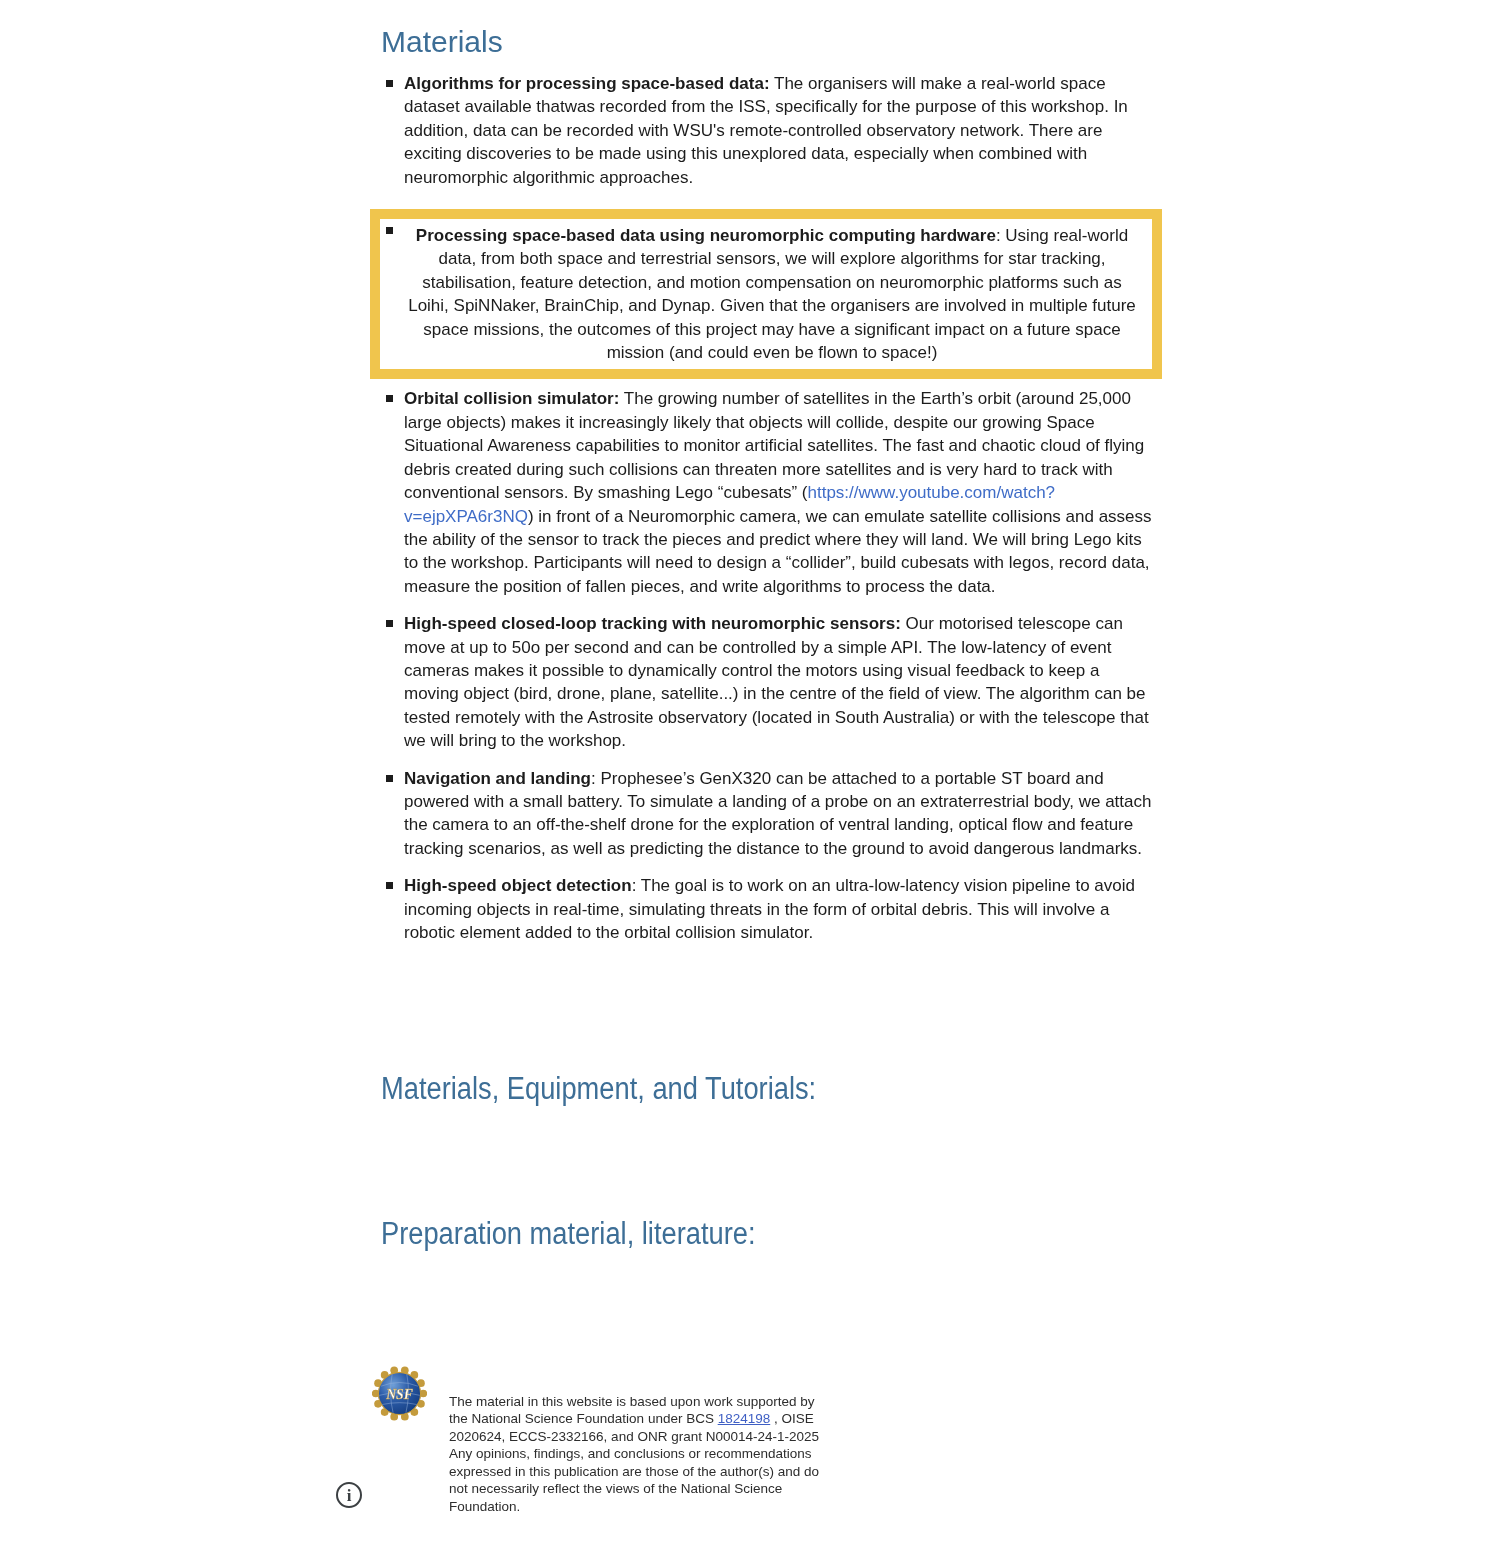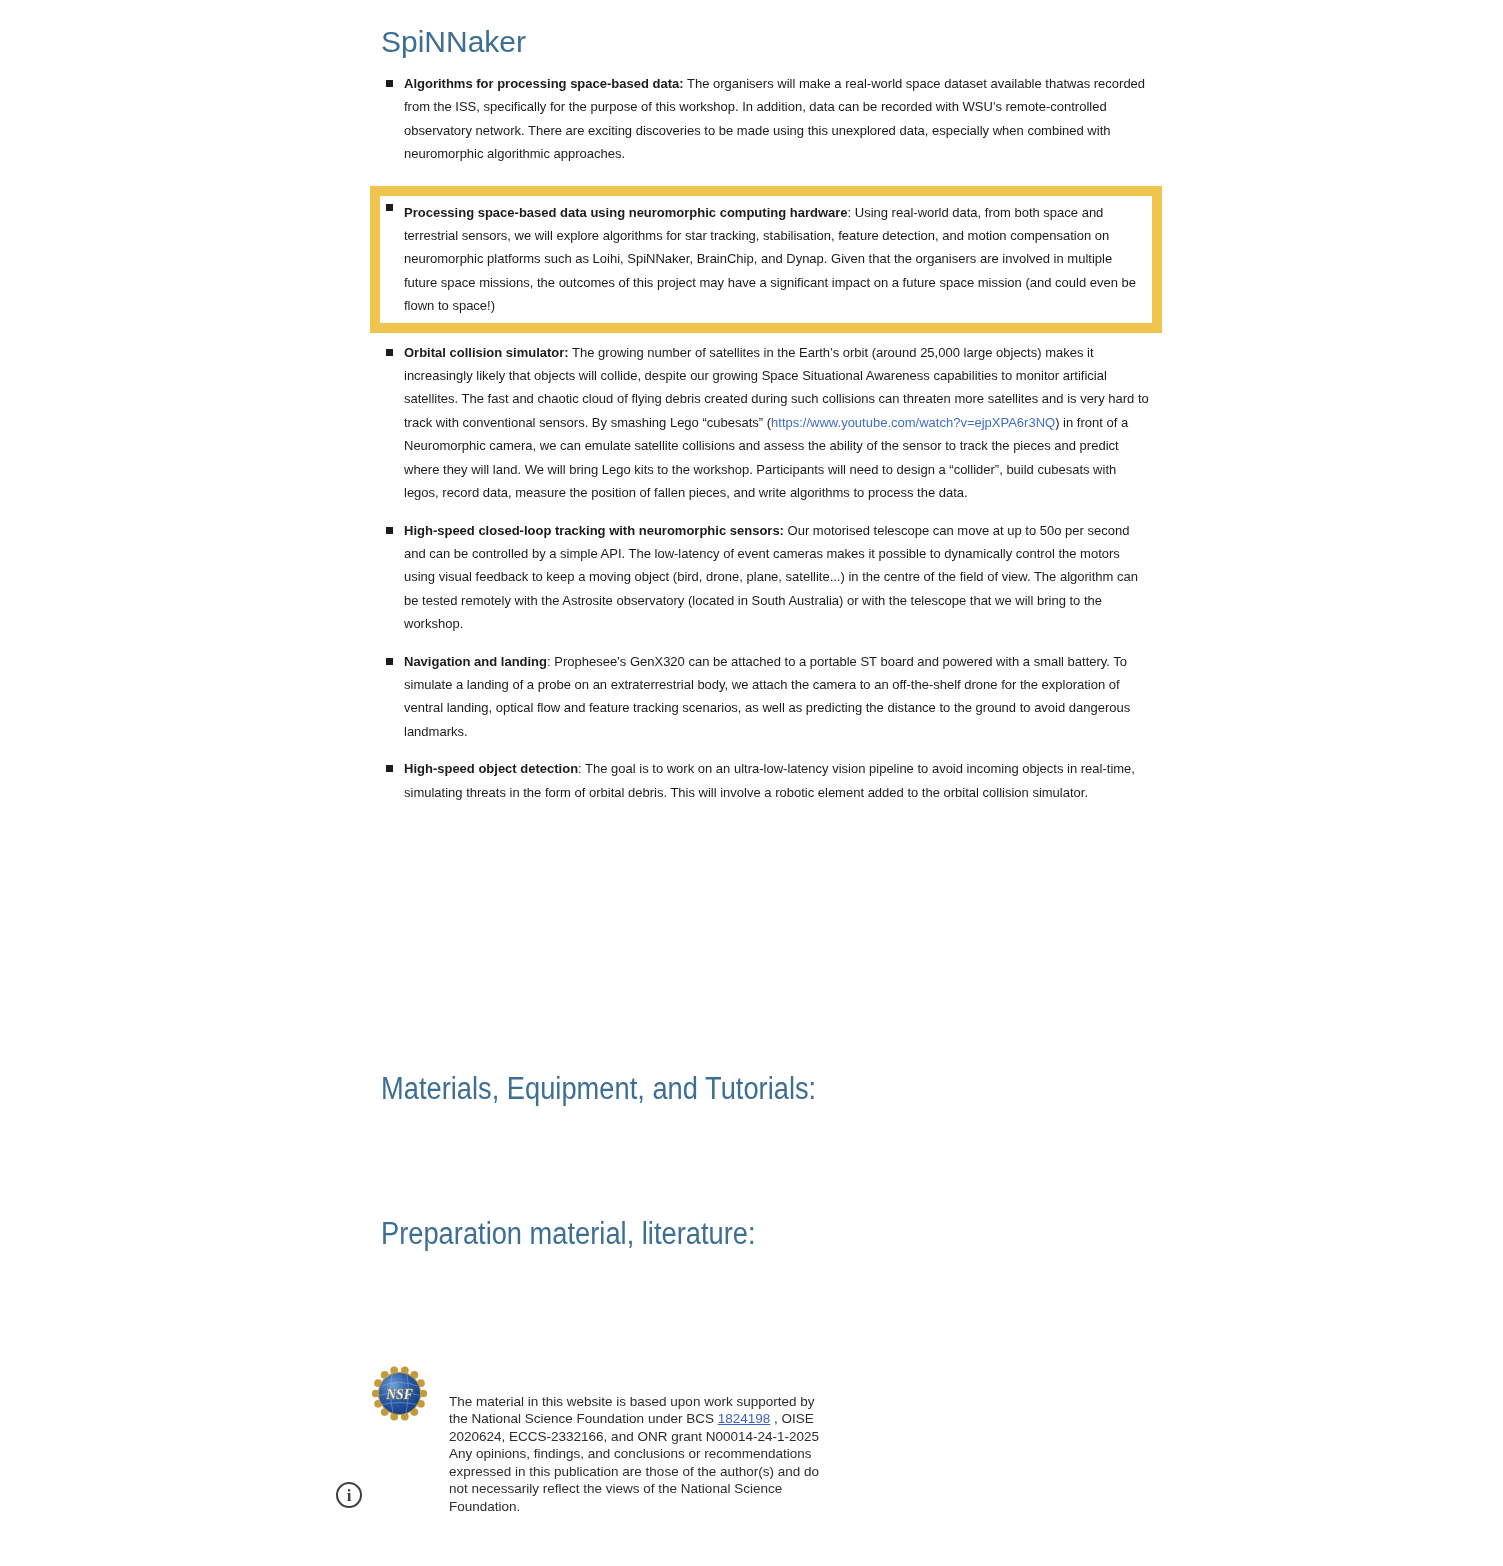--- a/index.html
+++ b/index.html
@@ -50,37 +50,38 @@
     top: 72px;
     width: 772px;
     margin: 0;
     padding: 0;
     list-style: none;
   }
   .project-item {
     position: relative;
     padding-left: 24px;
     margin-bottom: 14px;
-    font-size: 13px;
+    font-size: 17px;
     line-height: 23.4px;
     color: #1c1c1c;
   }
   .project-item::before {
     content: "";
     position: absolute;
     left: 6px;
     top: 8px;
     width: 7px;
     height: 7px;
     background: #1c1c1c;
   }
   .project-item.highlighted {
     border: 10px solid #f0c54d;
     margin: 20px -10px 8px -10px;
     padding: 5px 12px 5px 24px;
+    text-align: center;
   }
   .item-title { font-weight: 700; }
   .inline-link { color: #3f6cc7; text-decoration: none; }
   .nsf-logo {
     position: absolute;
     left: 372px;
     top: 1366px;
     width: 55px;
     height: 55px;
   }
@@ -112,21 +113,21 @@
     box-sizing: border-box;
     line-height: 1;
     font-family: "Liberation Serif", "DejaVu Serif", serif;
   }
 </style>
 </head>
 <body>
 
 <div class="page">
 
-  <h1 class="section-heading projects-heading">SpiNNaker</h1>
+  <h1 class="section-heading projects-heading">Materials</h1>
 
   <ul class="projects-list">
       <li class="project-item"><span class="item-title">Algorithms for processing space-based data:</span> The organisers will make a real-world space dataset available thatwas recorded from the ISS, specifically for the purpose of this workshop. In addition, data can be recorded with WSU's remote-controlled observatory network. There are exciting discoveries to be made using this unexplored data, especially when combined with neuromorphic algorithmic approaches.</li>
       <li class="project-item highlighted"><span class="item-title">Processing space-based data using neuromorphic computing hardware</span>: Using real-world data, from both space and terrestrial sensors, we will explore algorithms for star tracking, stabilisation, feature detection, and motion compensation on neuromorphic platforms such as Loihi, SpiNNaker, BrainChip, and Dynap. Given that the organisers are involved in multiple future space missions, the outcomes of this project may have a significant impact on a future space mission (and could even be flown to space!)</li>
       <li class="project-item"><span class="item-title">Orbital collision simulator:</span> The growing number of satellites in the Earth’s orbit (around 25,000 large objects) makes it increasingly likely that objects will collide, despite our growing Space Situational Awareness capabilities to monitor artificial satellites. The fast and chaotic cloud of flying debris created during such collisions can threaten more satellites and is very hard to track with conventional sensors. By smashing Lego “cubesats” (<a href="#" class="inline-link">https://www.youtube.com/watch?v=ejpXPA6r3NQ</a>) in front of a Neuromorphic camera, we can emulate satellite collisions and assess the ability of the sensor to track the pieces and predict where they will land. We will bring Lego kits to the workshop. Participants will need to design a “collider”, build cubesats with legos, record data, measure the position of fallen pieces, and write algorithms to process the data.</li>
       <li class="project-item"><span class="item-title">High-speed closed-loop tracking with neuromorphic sensors:</span> Our motorised telescope can move at up to 50o per second and can be controlled by a simple API. The low-latency of event cameras makes it possible to dynamically control the motors using visual feedback to keep a moving object (bird, drone, plane, satellite...) in the centre of the field of view. The algorithm can be tested remotely with the Astrosite observatory (located in South Australia) or with the telescope that we will bring to the workshop.</li>
       <li class="project-item"><span class="item-title">Navigation and landing</span>: Prophesee’s GenX320 can be attached to a portable ST board and powered with a small battery. To simulate a landing of a probe on an extraterrestrial body, we attach the camera to an off-the-shelf drone for the exploration of ventral landing, optical flow and feature tracking scenarios, as well as predicting the distance to the ground to avoid dangerous landmarks.</li>
       <li class="project-item"><span class="item-title">High-speed object detection</span>: The goal is to work on an ultra-low-latency vision pipeline to avoid incoming objects in real-time, simulating threats in the form of orbital debris. This will involve a robotic element added to the orbital collision simulator.</li>
     </ul>
 

